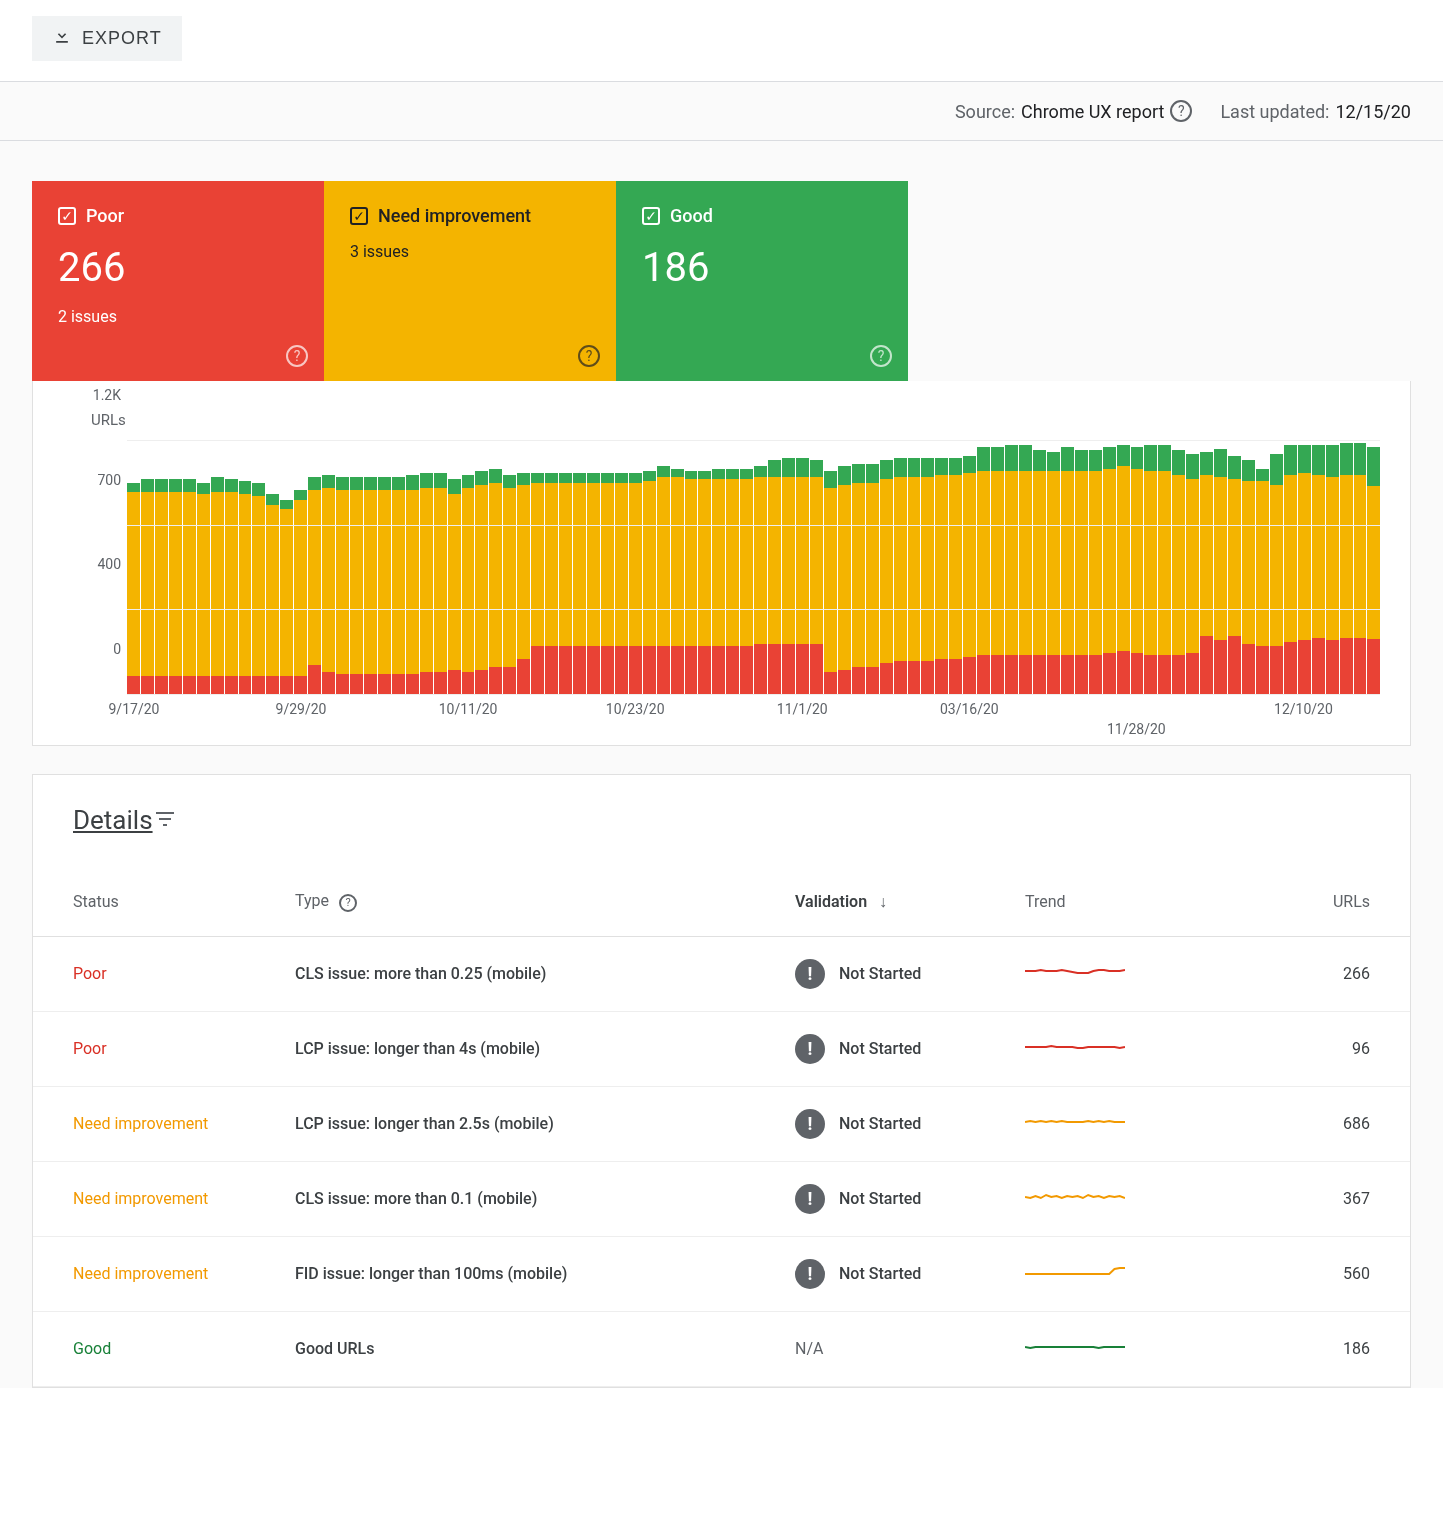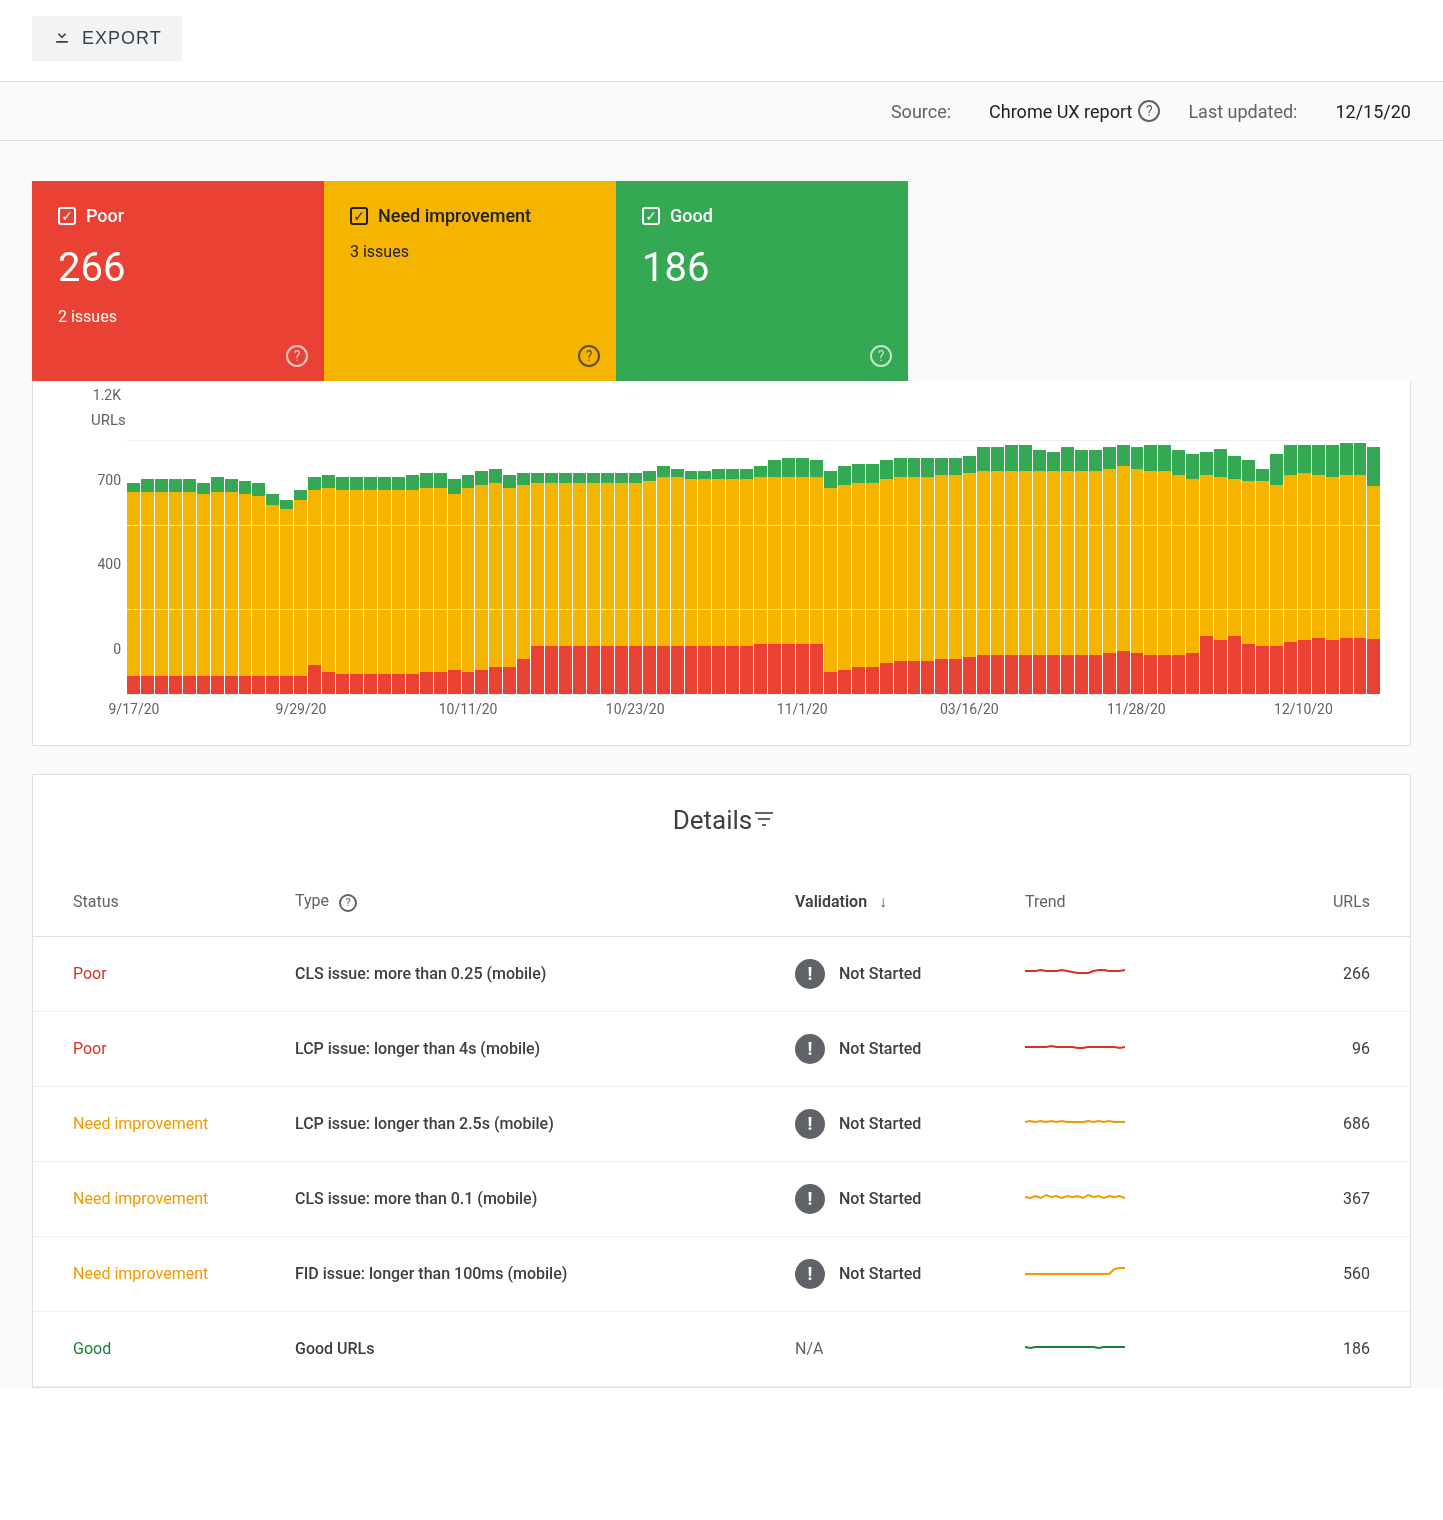--- a/index.html
+++ b/index.html
@@ -48,21 +48,21 @@
     justify-content: flex-end;
     align-items: center;
     gap: 28px;
     padding: 18px 32px;
     border-bottom: 1px solid #dadce0;
     font-size: 18px;
     color: #5f6368;
     background: #fafafa;
   }
   .info-bar .info-group { display: flex; align-items: center; gap: 6px; }
-  .info-bar .info-value { color: #202124; margin-left: 32px; }
+  .info-bar .info-value { color: #202124; }
   .help-circle {
     display:inline-flex; align-items:center; justify-content:center;
     width:22px; height:22px; border:2px solid currentColor; border-radius:50%;
     font-size:14px; line-height:1;
   }
   
   .content { padding: 40px 32px 0 32px; background:#fafafa; }
   
   .cards {
     display: flex;
@@ -109,22 +109,23 @@
   .x-axis { position:absolute; left:44px; right:10px; bottom:0; height:24px; }
   .x-tick { position:absolute; font-size:14px; color:#5f6368; transform:translateX(-50%); white-space:nowrap; }
   
   .details-panel {
     background:#fff;
     border:1px solid #e0e0e0;
     margin-top:28px;
     padding:0;
   }
   .details-header {
-    display:flex; align-items:center; justify-content:center;
+    display:flex; align-items:center; justify-content:flex-start;
     padding:30px 34px 30px 40px;
+    text-decoration:underline;
   }
   .details-header h2 { font-size:26px; font-weight:400; color:#3c4043; }
   .filter-icon svg { width:24px; height:24px; fill:#5f6368; }
   .details-table { width:100%; border-collapse:collapse; table-layout:fixed; }
   .details-table th, .details-table td {
     text-align:left; padding:22px 12px; font-size:16px;
   }
   .details-table thead th {
     color:#5f6368; font-weight:400; border-bottom:1px solid #e0e0e0;
     padding-top:26px; padding-bottom:24px;
@@ -670,21 +671,21 @@
           <div class="gridline" style="bottom: 169.333px;"></div>
           <div class="gridline" style="bottom: 254px;"></div>
         </div>
       <div class="x-axis" id="x-axis">
           <div class="x-tick" style="left: 0.555556%;">9/17/20</div>
           <div class="x-tick" style="left: 13.8889%;">9/29/20</div>
           <div class="x-tick" style="left: 27.2222%;">10/11/20</div>
           <div class="x-tick" style="left: 40.5556%;">10/23/20</div>
           <div class="x-tick" style="left: 53.8889%;">11/1/20</div>
           <div class="x-tick" style="left: 67.2222%;">03/16/20</div>
-          <div class="x-tick" style="left: 80.5556%;">11/28/20</div>
+          <div class="x-tick" style="left: 80.5556%; margin-top: 20px;">11/28/20</div>
           <div class="x-tick" style="left: 93.8889%;">12/10/20</div>
         </div>
     </div>
   </div>
 
   <div class="details-panel">
     <div class="details-header">
       <h2>Details</h2>
       <span class="filter-icon">
         <svg viewBox="0 0 24 24">

